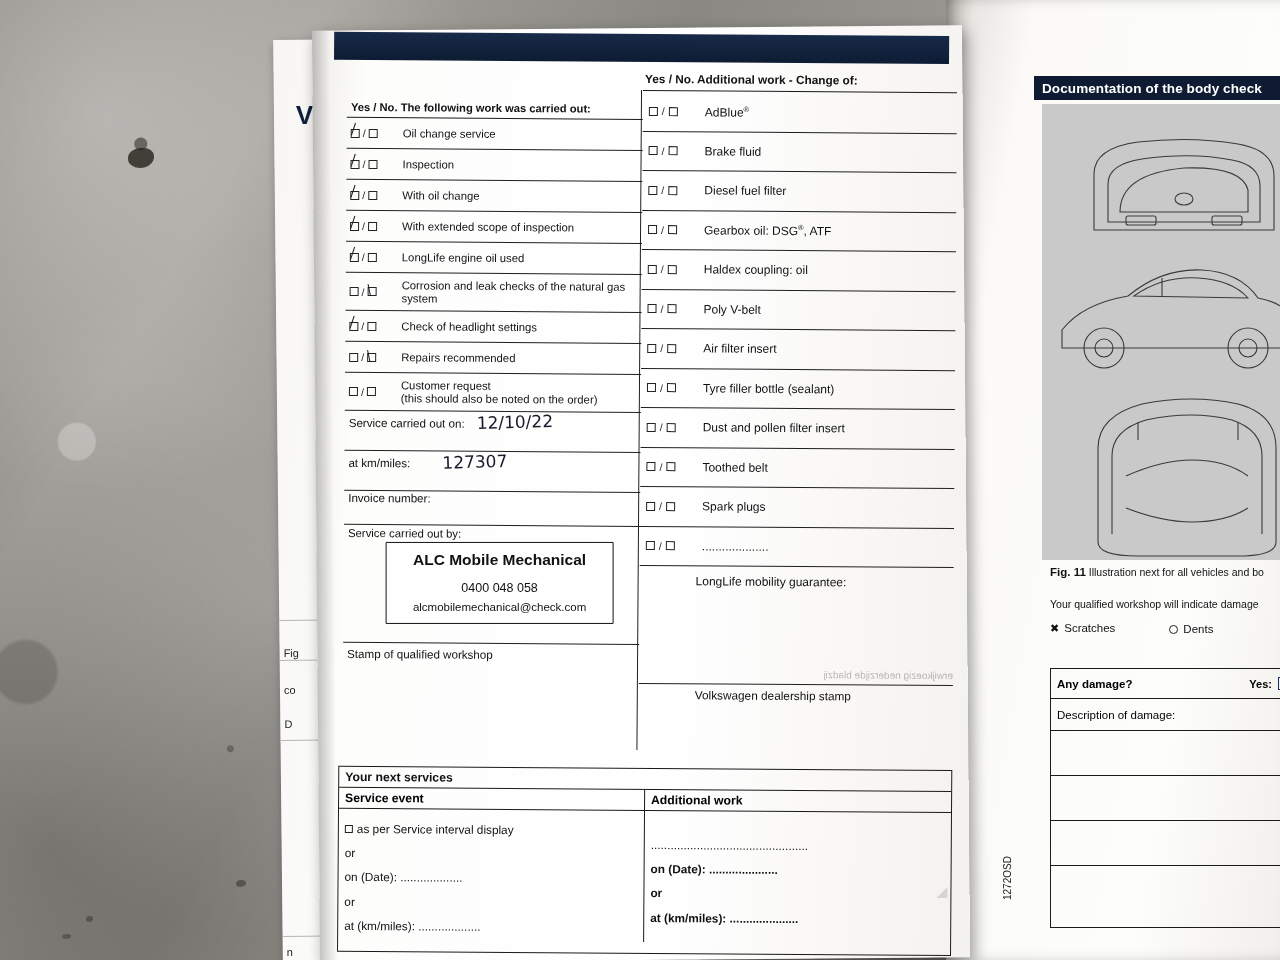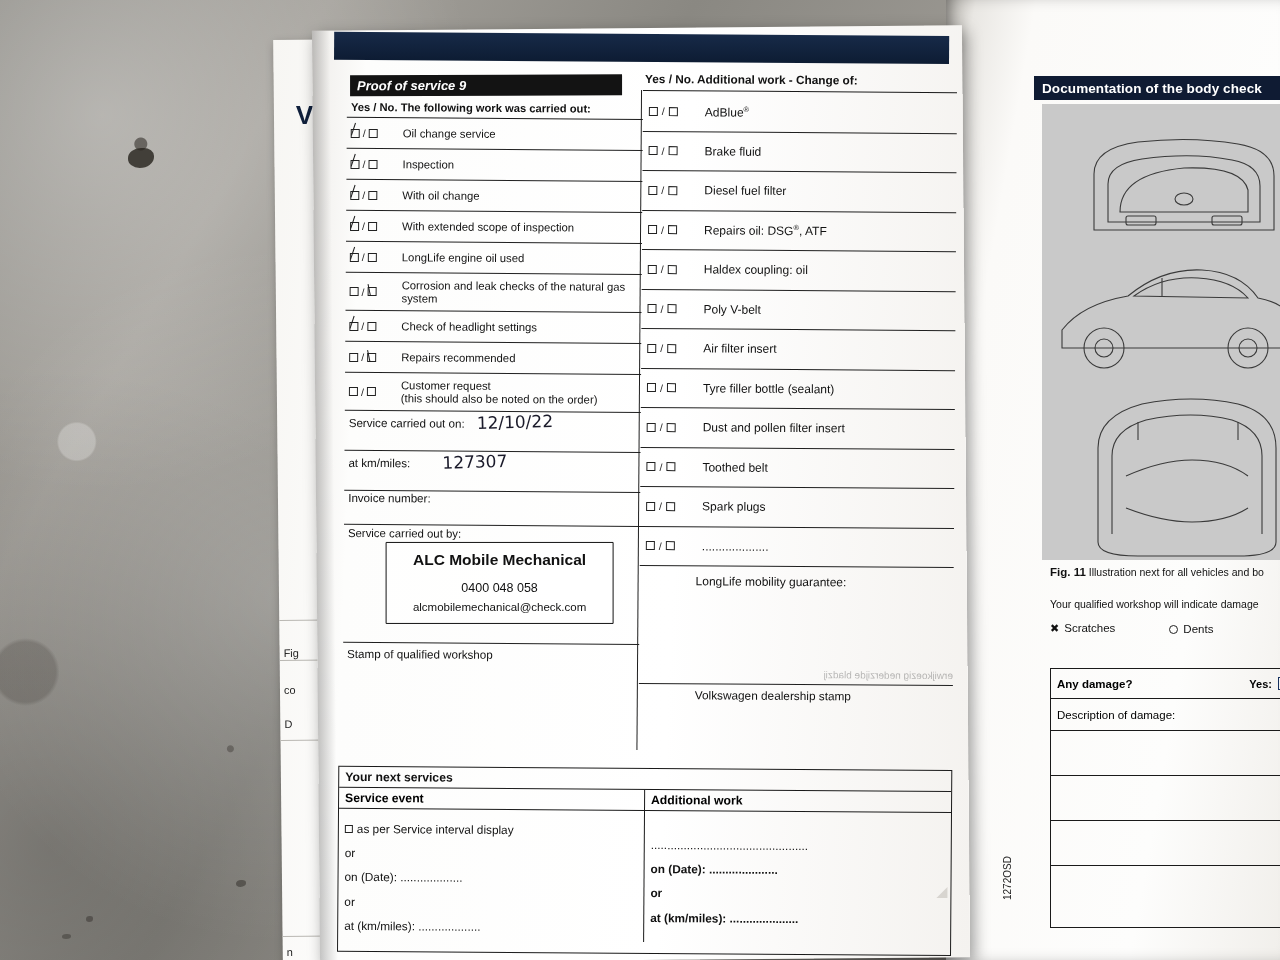--- a/index.html
+++ b/index.html
@@ -329,21 +329,20 @@
   <div class="up-line" style="left:0px;top:700px;width:120px;"></div>
   <div class="up-txt" style="left:4px;top:906px;">n</div>
   <div class="up-line" style="left:0px;top:896px;width:120px;"></div>
 </div>
 
 <div id="booklet">
   <div class="top-dark"></div>
 
   <div class="sheet">
 
-    <div class="pos-hdr">Proof of service 9</div>
     <div class="addwork-hdr">Yes / No. Additional work - Change of:</div>
     <div class="addwork-rule"></div>
 
     <div class="vline"></div>
 
     <div class="ltable">
       <div class="hdr">Yes / No. The following work was carried out:</div>
 
       <div class="lrow">
         <span class="ck">
@@ -478,21 +477,21 @@
             <span class="box"></span>
           </span>
         <span class="lbl">Diesel fuel filter</span>
       </div>
       <div class="rrow">
         <span class="ck">
             <span class="box"></span>
             <span class="slash">/</span>
             <span class="box"></span>
           </span>
-        <span class="lbl"><span>Repairs oil: DSG</span><sup>®</sup><span>, ATF</span></span>
+        <span class="lbl"><span>Gearbox oil: DSG</span><sup>®</sup><span>, ATF</span></span>
       </div>
       <div class="rrow">
         <span class="ck">
             <span class="box"></span>
             <span class="slash">/</span>
             <span class="box"></span>
           </span>
         <span class="lbl">Haldex coupling: oil</span>
       </div>
       <div class="rrow">

